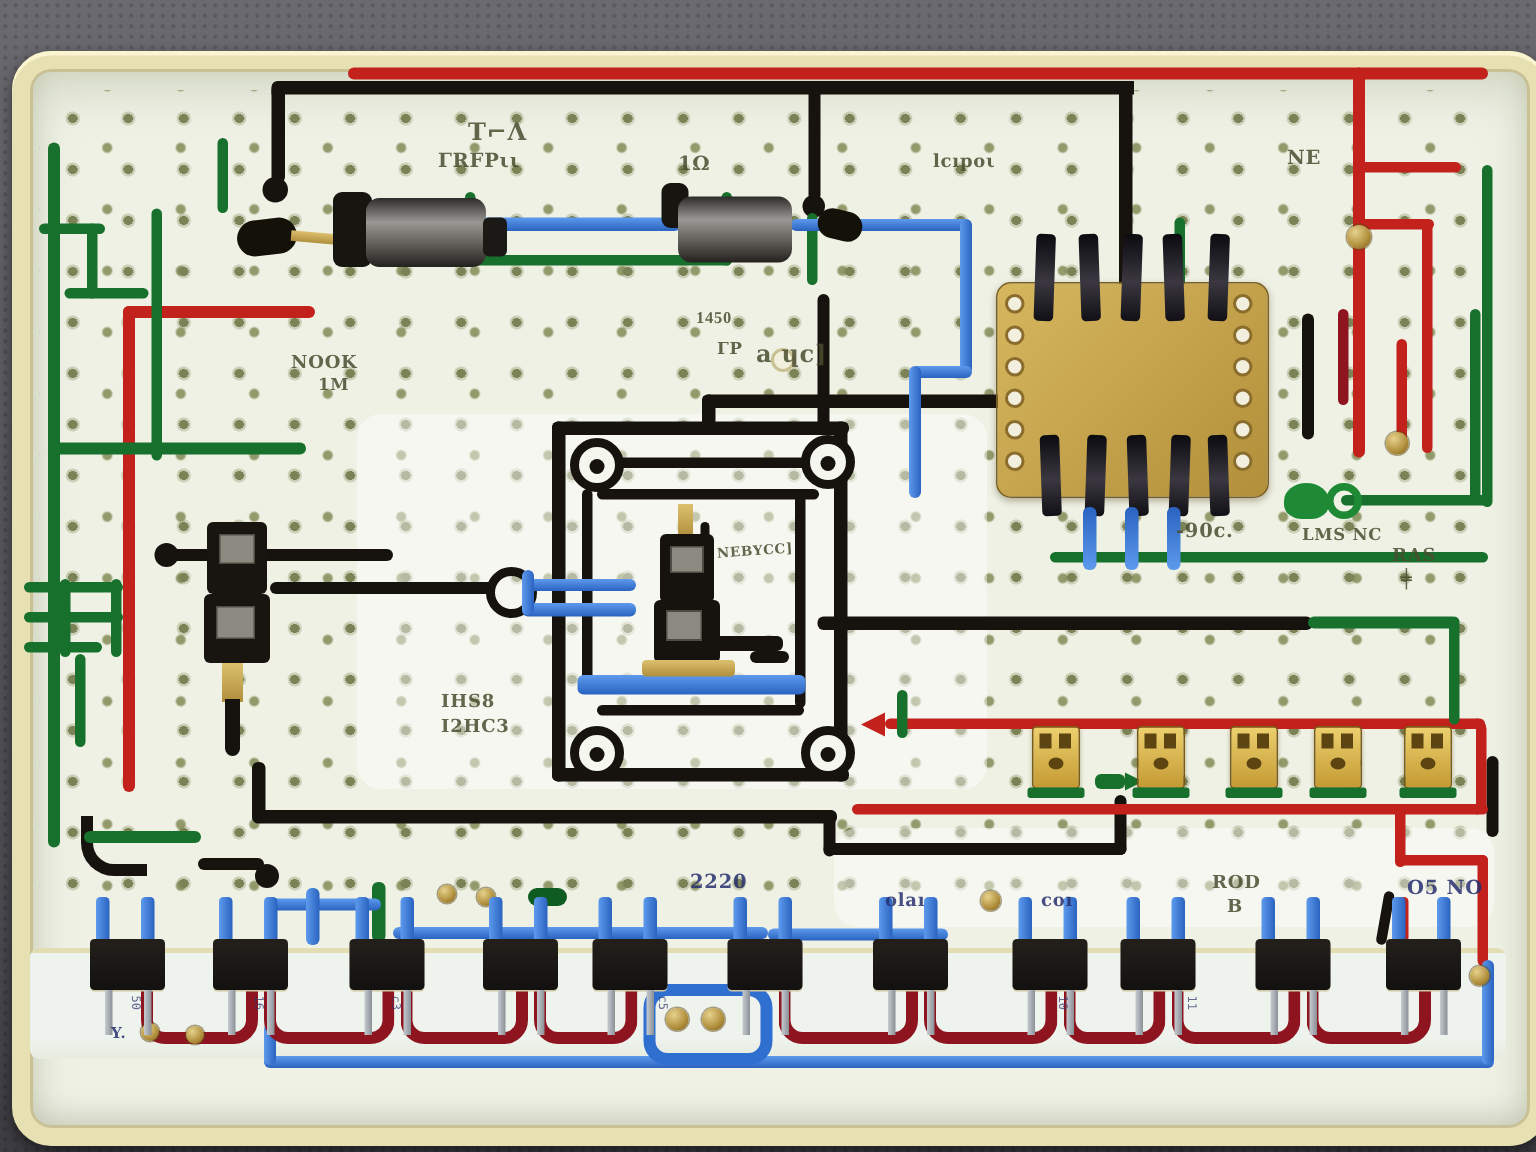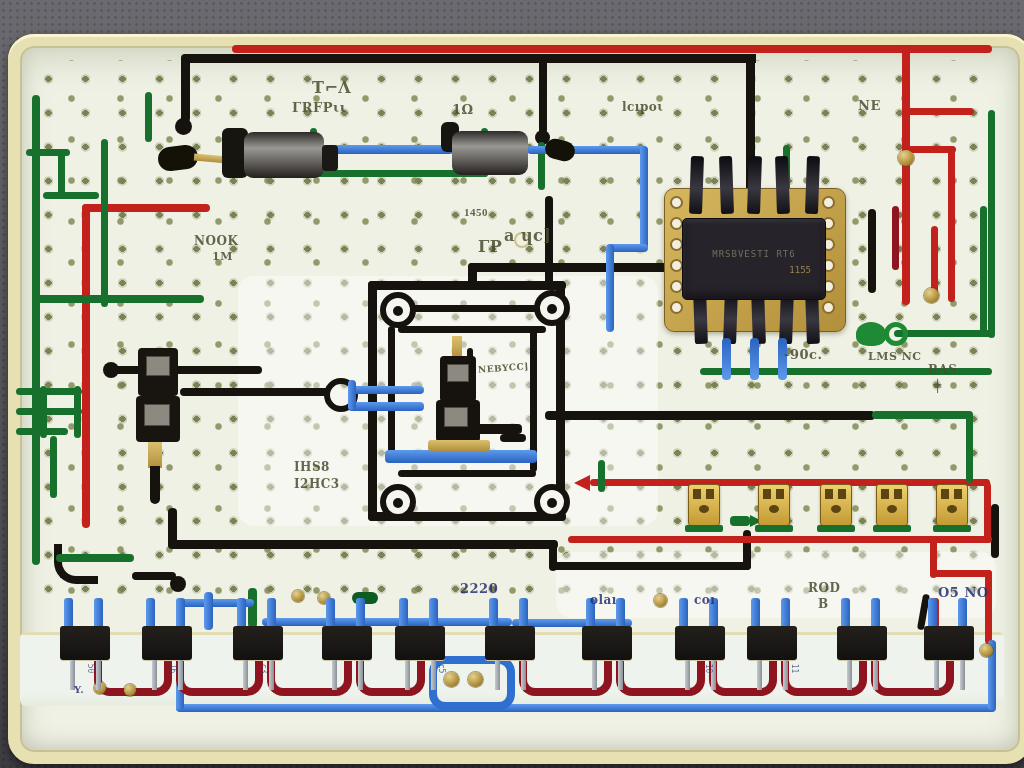--- a/index.html
+++ b/index.html
@@ -280,24 +280,20 @@
         <div class="pin" style="left: 120px; top: 16px; height: 58px; transform: rotate(-2deg);"></div>
         <div class="pin" style="left: 150px; top: 16px; height: 58px; transform: rotate(2deg);"></div>
       </div>
       <div id="ic-pins-bottom">
         <div class="pin" style="left: 38px; top: 150px; height: 54px; transform: rotate(-2deg);"></div>
         <div class="pin" style="left: 68px; top: 150px; height: 54px; transform: rotate(2deg);"></div>
         <div class="pin" style="left: 96px; top: 150px; height: 54px; transform: rotate(-2deg);"></div>
         <div class="pin" style="left: 124px; top: 150px; height: 54px; transform: rotate(2deg);"></div>
         <div class="pin" style="left: 150px; top: 150px; height: 54px; transform: rotate(-2deg);"></div>
       </div>
-    <div class="body">
-      <div class="t1">MRSBVESTI RT6</div>
-      <div class="t2">1155</div>
-    </div>
     <div class="bstub" style="left:66px;top:198px;"></div>
     <div class="bstub" style="left:94px;top:198px;"></div>
     <div class="bstub" style="left:122px;top:198px;"></div>
   </div>
 
   <div class="pad" style="left:898px;top:150px;width:16px;height:16px;"></div>
   <div class="pad" style="left:924px;top:288px;width:15px;height:15px;"></div>
   <div class="palehole" style="left:514px;top:232px;width:16px;height:16px;"></div>
   <div class="pad" style="left:654px;top:594px;width:13px;height:13px;"></div>
   <div class="pad" style="left:292px;top:590px;width:12px;height:12px;"></div>
@@ -311,21 +307,21 @@
 
   <div id="labels-layer">
       <span class="lbl" style="left: 312px; top: 78px; font-size: 16px; color: rgb(74, 77, 48);">T⌐Λ</span>
       <span class="lbl" style="left: 292px; top: 100px; font-size: 13px; color: rgb(74, 77, 48);">ΓRFPιι</span>
       <span class="lbl" style="left: 452px; top: 102px; font-size: 13px; color: rgb(74, 77, 48);">1Ω</span>
       <span class="lbl" style="left: 622px; top: 100px; font-size: 12px; color: rgb(74, 77, 48);">lcıpoι</span>
       <span class="lbl" style="left: 858px; top: 98px; font-size: 13px; color: rgb(74, 77, 48);">NE</span>
       <span class="lbl" style="left: 194px; top: 234px; font-size: 12px; color: rgb(74, 77, 48);">NOOK</span>
       <span class="lbl" style="left: 212px; top: 250px; font-size: 11px; color: rgb(74, 77, 48);">1M</span>
       <span class="lbl" style="left: 464px; top: 206px; font-size: 11px; color: rgb(74, 77, 48); font-family: Liberation Serif, serif;">1450</span>
-      <span class="lbl" style="left: 478px; top: 237px; font-size: 16px; color: rgb(74, 77, 48);">ΓP</span>
+      <span class="lbl" style="left: 478px; top: 226px; font-size: 11px; color: rgb(74, 77, 48);">ΓP</span>
       <span class="lbl" style="left: 504px; top: 226px; font-size: 16px; color: rgb(74, 77, 48);">a ɥc]</span>
       <span class="lbl" style="left: 478px; top: 363px; font-size: 9px; color: rgb(74, 77, 48); transform: rotate(-4deg);">NEBYCC]</span>
       <span class="lbl" style="left: 294px; top: 460px; font-size: 12px; color: rgb(74, 77, 48);">IHS8</span>
       <span class="lbl" style="left: 294px; top: 477px; font-size: 12px; color: rgb(74, 77, 48);">I2HC3</span>
       <span class="lbl" style="left: 784px; top: 347px; font-size: 13px; color: rgb(74, 77, 48);">-90c.</span>
       <span class="lbl" style="left: 868px; top: 350px; font-size: 11px; color: rgb(74, 77, 48);">LMS NC</span>
       <span class="lbl" style="left: 928px; top: 363px; font-size: 12px; color: rgb(74, 77, 48);">RAS</span>
       <span class="lbl" style="left: 934px; top: 379px; font-size: 12px; color: rgb(74, 77, 48);">╪</span>
       <span class="lbl" style="left: 808px; top: 581px; font-size: 12px; color: rgb(74, 77, 48);">ROD</span>
       <span class="lbl" style="left: 818px; top: 597px; font-size: 12px; color: rgb(74, 77, 48);">B</span>

